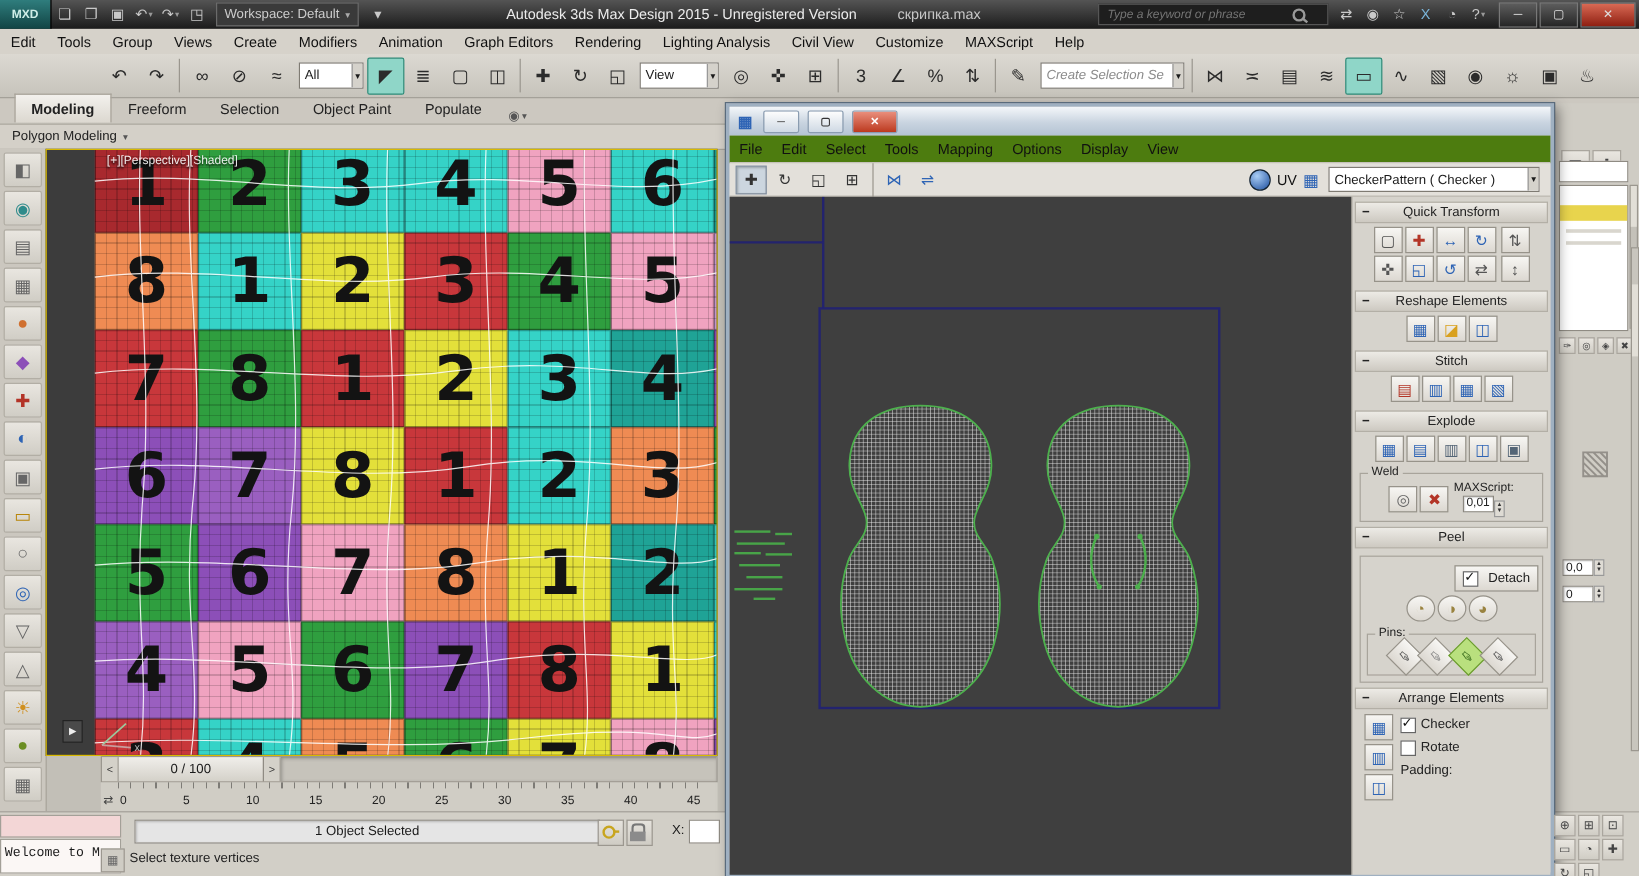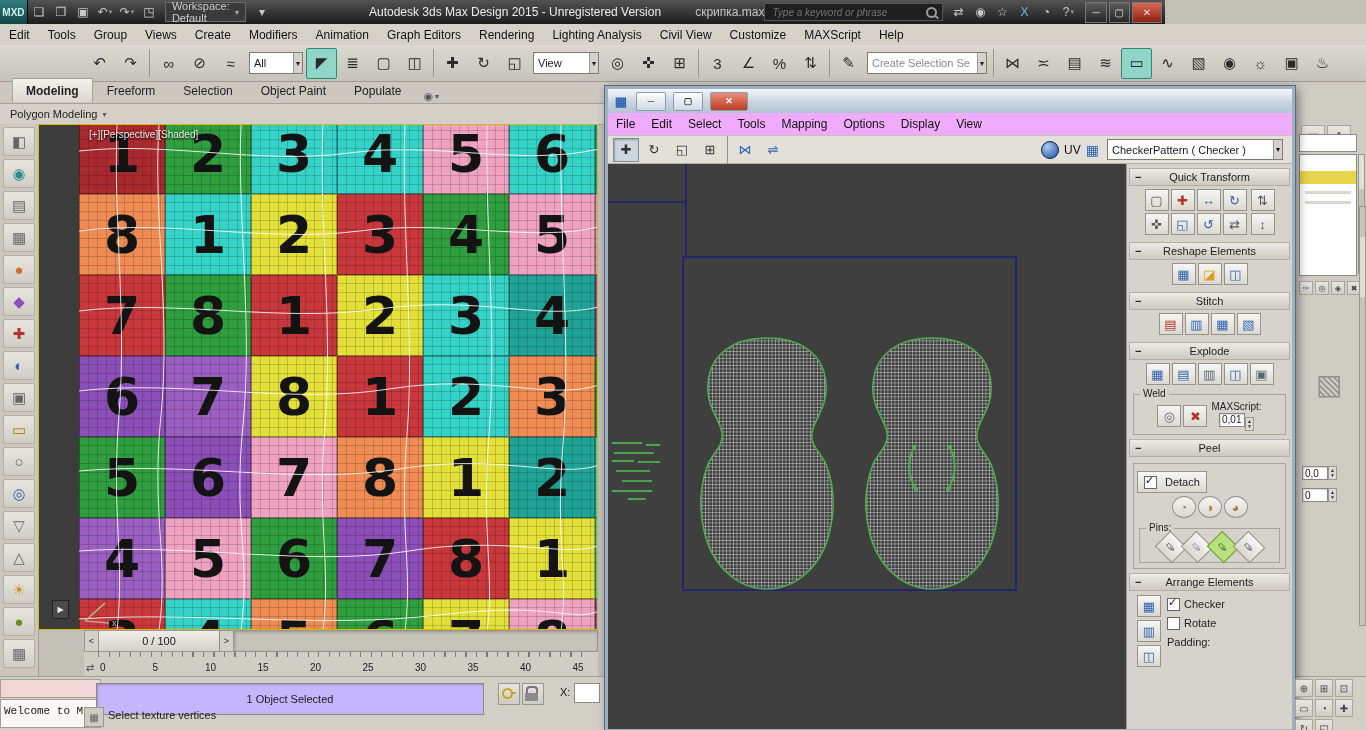--- a/index.html
+++ b/index.html
@@ -1,19 +1,19 @@
 <!DOCTYPE html>
 <html><head>
 <meta charset="utf-8">
 <style>
   html,body{margin:0;padding:0}
   body{width:1366px;height:730px;position:relative;overflow:hidden;background:#c2bfb7;
        font-family:"Liberation Sans",sans-serif;color:#1a1a1a}
   
-  #titlebar{position:absolute;left:0;top:0;width:1165px;height:24px;z-index:20;
+  #titlebar{position:absolute;left:0;top:0;width:1366px;height:24px;z-index:20;
     background:linear-gradient(#545454,#1b1b1b);display:flex;align-items:center;color:#ddd;font-size:12px}
   #logo{width:42px;height:24px;background:linear-gradient(#2f7d7d,#114444);color:#cfeee8;display:flex;
     align-items:center;justify-content:center;font-weight:bold;font-size:10px;border-right:1px solid #000}
   .qbtn{min-width:20px;height:20px;display:inline-flex;align-items:center;justify-content:center;color:#c9c9c9;
     font-size:12px;margin:0 1px;border-radius:2px}
   .qbtn .qcar{font-size:7px;margin-left:1px;color:#999}
   #workspace{display:flex;align-items:center;height:18px;border:1px solid #6b6b6b;background:#3a3a3a;
     padding:0 6px;margin:0 5px;font-size:11px;color:#ccc;gap:5px}
   #workspace .ccar2{font-size:8px;color:#aaa}
   #title-text{margin-left:96px;color:#ececec;white-space:nowrap}
@@ -35,21 +35,21 @@
   #maintoolbar{position:absolute;left:0;top:45px;width:1366px;height:37px;
     background:linear-gradient(#dcd9d2,#c6c3bb);border-bottom:1px solid #9d9992;
     display:flex;align-items:center;padding-left:84px;box-sizing:border-box}
   .tbtn{width:29px;height:29px;display:inline-flex;align-items:center;justify-content:center;font-size:15px;
     color:#2b2b2b;border:1px solid transparent;border-radius:2px;flex:none}
   .tbtn.active{background:#8fd6c8;border:1px solid #2e8a78}
   .sep{width:1px;height:28px;background:#9a968e;margin:0 3px;display:inline-block;flex:none}
   .combo{height:20px;background:#fff;border:1px solid #7f7b73;font-size:11px;display:inline-flex;
     align-items:center;margin:0 3px;flex:none;overflow:hidden}
   .combo .clabel{padding:0 4px;white-space:nowrap;overflow:hidden;flex:1}
-  .combo .clabel.ph{color:#8b8b8b;}
+  .combo .clabel.ph{color:#8b8b8b;font-style:italic}
   .combo .ccar{margin-left:auto;font-size:8px;background:#d5d2cb;border-left:1px solid #999;padding:0 2px;
     height:100%;display:inline-flex;align-items:center;flex:none}
   
   #rtabs-row{position:absolute;left:0;top:82px;width:1366px;height:22px;background:#ccc8c0;
     border-bottom:1px solid #a6a29a;display:flex;align-items:flex-end;padding-left:12px;box-sizing:border-box}
   .rtab{padding:2px 13px;font-size:12px;color:#222;height:19px;display:inline-flex;align-items:center;
     border:1px solid transparent}
   .rtab.active{background:linear-gradient(#f3f1ed,#dcd8d0);border:1px solid #a9a49a;border-bottom:none;font-weight:bold}
   #ribbon-config{margin-left:8px;font-size:11px;color:#555;display:flex;align-items:center;gap:2px}
   #rpanel-row{position:absolute;left:0;top:104px;width:1366px;height:20px;background:#d4d0c8;
@@ -86,21 +86,21 @@
   #ruler:before{content:"";position:absolute;left:14px;top:0;width:490px;height:5px;
     background:repeating-linear-gradient(90deg,rgba(0,0,0,.4) 0 1px,transparent 1px 10.5px)}
   .tick{position:absolute;bottom:3px;color:#222}
   #ruler-flip{position:absolute;left:2px;bottom:3px;font-size:10px;color:#444}
   
   #statusbar{position:absolute;left:0;top:676px;width:1366px;height:54px;background:#d2cfc7;
     border-top:1px solid #a3a098;font-size:11px}
   #listener-pink{position:absolute;left:0;top:2px;width:101px;height:19px;background:#f3d6d6;border:1px solid #a3a098;box-sizing:border-box}
   #listener-white{position:absolute;left:0;top:22px;width:101px;height:29px;background:#fbf7f5;border:1px solid #a3a098;
     box-sizing:border-box;font-family:"Liberation Mono",monospace;font-size:11px;padding:5px 2px 0 3px;white-space:nowrap;overflow:hidden}
-  #sel-status{position:absolute;left:96px;top:6px;width:388px;height:32px;background:#c4b5fd;
+  #sel-status{position:absolute;left:112px;top:6px;width:388px;height:20px;background:#e5e5e5;
     border:1px solid #8f8b83;box-shadow:inset 1px 1px 2px rgba(0,0,0,.2);display:flex;align-items:center;
     justify-content:center;box-sizing:border-box}
   .sbtn{position:absolute;width:20px;height:20px;border:1px solid #9b978f;background:linear-gradient(#e6e3dd,#cfccc4)}
   .keyicon:before{content:"";width:7px;height:7px;border:2px solid #c8a51e;border-radius:50%;position:absolute;left:3px;top:4px}
   .keyicon:after{content:"";position:absolute;left:12px;top:8px;width:5px;height:2px;background:#c8a51e}
   .lockicon:before{content:"";width:8px;height:6px;border:2px solid #777;border-bottom:none;
     border-radius:4px 4px 0 0;position:absolute;left:3px;top:2px}
   .lockicon:after{content:"";position:absolute;left:2px;top:9px;width:13px;height:8px;background:#8b8b8b}
   #xlabel{position:absolute;left:560px;top:9px}
   #xfield{position:absolute;left:574px;top:6px;width:26px;height:20px;background:#fff;border:1px solid #8f8b83;box-sizing:border-box}
@@ -135,21 +135,21 @@
   
   #uvw{position:absolute;left:605px;top:86px;width:690px;height:644px;z-index:40;background:#d6d3cc;
     border:3px solid #9fb0c1;outline:1px solid #5a6b7c;box-shadow:3px 3px 10px rgba(0,0,0,.45);box-sizing:border-box}
   #uvw-title{height:24px;background:linear-gradient(#f4f7fa,#c9d4e0 55%,#b4c3d3);display:flex;align-items:center;
     font-weight:bold;color:#1c1c1c;font-size:12px;padding:0 5px;gap:5px}
   .uicon-app{width:16px;height:16px;display:inline-flex;align-items:center;justify-content:center;color:#2e64b5;font-size:13px}
   #uvw-title-text{flex:1}
   .uwb{width:28px;height:17px;border:1px solid #8a9cb0;border-radius:2px;background:linear-gradient(#fdfdfd,#cfd9e4);
     display:inline-flex;align-items:center;justify-content:center;font-size:9px;color:#333;margin-left:2px}
   .uwb.close{background:linear-gradient(#ea8f7d,#bc3a20);color:#fff;width:36px}
-  #uvw-menu{height:22px;background:#f0abfc;border-bottom:1px solid #c6c2ba;display:flex;align-items:flex-end;font-size:12px}
+  #uvw-menu{height:22px;background:#4d7c0f;border-bottom:1px solid #c6c2ba;display:flex;align-items:flex-end;font-size:12px}
   .umitem{padding:0 8px;height:100%;display:inline-flex;align-items:center;color:#111}
   #uvw-toolbar{height:27px;background:#e3e0da;border-bottom:1px solid #b5b1a8;display:flex;align-items:center;padding:0 4px}
   .ubtn{width:24px;height:22px;display:inline-flex;align-items:center;justify-content:center;font-size:13px;
     color:#333;border:1px solid transparent;margin:0 1px}
   .ubtn.active{border:1px solid #7f8b99;background:#ccd6df;box-shadow:inset 1px 1px 2px rgba(0,0,0,.25)}
   #uvw-tb-right{margin-left:auto;display:flex;align-items:center;gap:5px;padding-right:2px}
   .sphere{width:16px;height:16px;border-radius:50%;background:radial-gradient(circle at 35% 30%,#a9cdf5,#1c4d9d);
     border:1px solid #123;display:inline-block}
   #uv-label{font-size:12px;color:#111}
   .gridico{color:#2e64b5;font-size:14px}
@@ -611,21 +611,21 @@
               </span>
           </span>
         </div>
       </div>
 
       <div class="rhead">
         <span class="minus">−</span>
         <span>Peel</span>
       </div>
       <div class="groupbox">
-        <div style="display:flex;justify-content:flex-start;padding:1px 0">
+        <div style="display:flex;justify-content:flex-end;padding:1px 0">
           <span class="uicon wide">
             <span class="cb checked"></span>
             <span>Detach</span>
           </span>
         </div>
         <div id="peel-round" class="iconflex" style="padding:2px 0">
             <span class="uicon round" style="color: rgb(154, 131, 64);">◔</span>
             <span class="uicon round" style="color: rgb(154, 131, 64);">◑</span>
             <span class="uicon round" style="color: rgb(154, 131, 64);">◕</span>
           </div>

